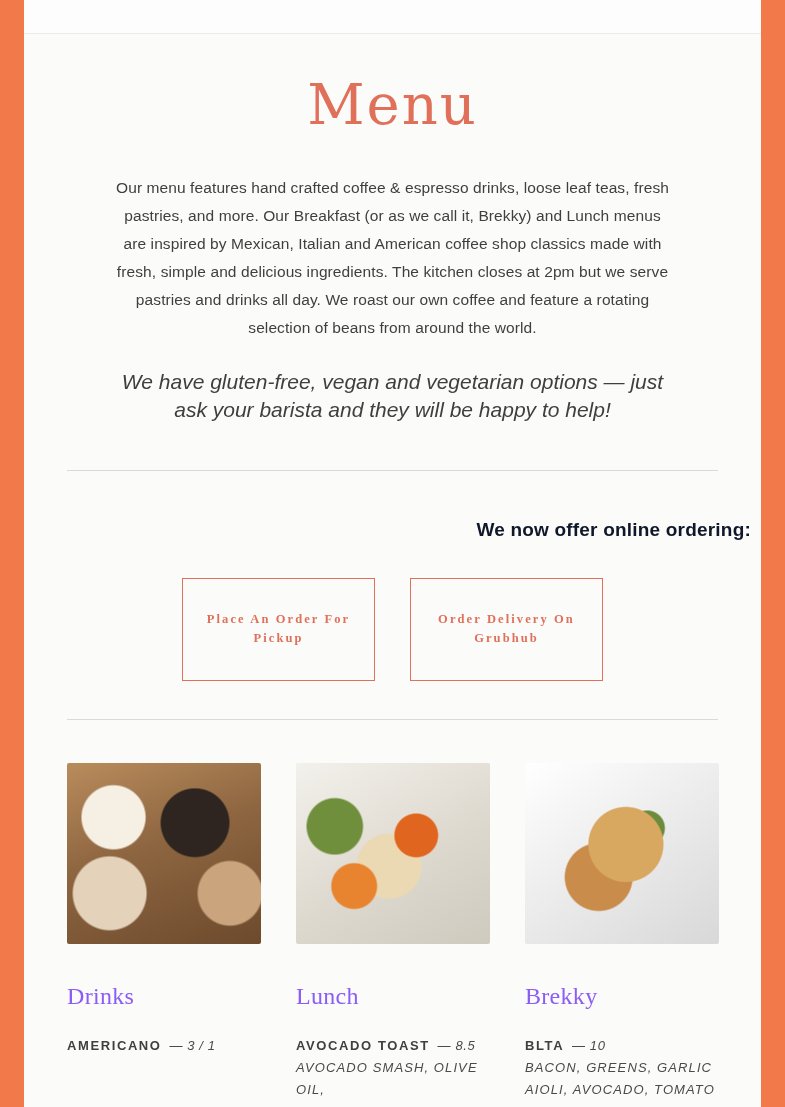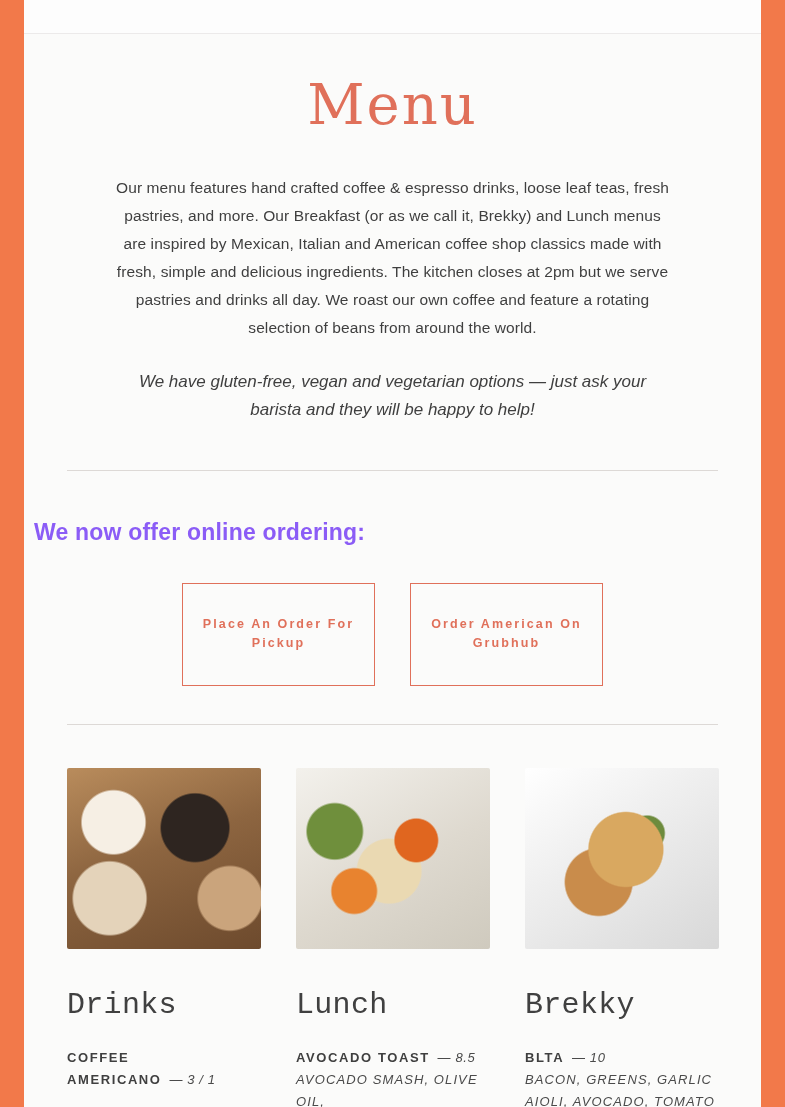--- a/index.html
+++ b/index.html
@@ -54,37 +54,37 @@
     text-align: center;
     font-size: 15.5px;
     line-height: 28px;
     color: #3f3f3f;
     letter-spacing: 0.1px;
   }
   .intro-italic {
     max-width: 560px;
     margin: 26px auto 0 auto;
     text-align: center;
-    font-size: 17px;
+    font-size: 21px;
     line-height: 28px;
     color: #3f3f3f;
     font-style: italic;
   }
 
   .divider {
     width: 651px;
     height: 1px;
     background: #ddd9d6;
     margin: 46px auto 0 auto;
   }
 
   .online-heading {
-    text-align: left;
-    color: #8b5cf6;
-    font-size: 23px;
+    text-align: right;
+    color: #0f172a;
+    font-size: 19px;
     font-weight: 700;
     letter-spacing: 0.2px;
     margin-top: 48px;
   }
 
   .btn-row {
     display: flex;
     justify-content: center;
     gap: 35px;
     margin-top: 37px;
@@ -98,21 +98,21 @@
     font-size: 12.5px;
     font-weight: 700;
     letter-spacing: 2.1px;
     line-height: 19px;
     text-align: center;
     display: flex;
     align-items: center;
     justify-content: center;
     padding: 4px 14px;
     cursor: pointer;
-    font-family: Liberation Sans, sans-serif;
+    font-family: Liberation Serif, serif;
   }
 
   .divider2 {
     width: 651px;
     height: 1px;
     background: #ddd9d6;
     margin: 38px auto 0 auto;
   }
 
   .cards {
@@ -123,23 +123,23 @@
   }
   .card { width: 194px; }
   .card-img {
     width: 194px;
     height: 181px;
     border-radius: 2px;
     overflow: hidden;
     position: relative;
   }
   .card-title {
-    font-family: Liberation Mono, monospace;
-    font-size: 30px;
-    color: #404040;
+    font-family: Liberation Serif, serif;
+    font-size: 24px;
+    color: #8b5cf6;
     margin-top: 39px;
     letter-spacing: 0.3px;
   }
   .card-list {
     margin-top: 25px;
     font-size: 13px;
     line-height: 22px;
     color: #3f3f3f;
   }
   .item-name {
@@ -194,34 +194,31 @@
 
     <p class="intro">Our menu features hand crafted coffee &amp; espresso drinks, loose leaf teas, fresh pastries, and more. Our Breakfast (or as we call it, Brekky) and Lunch menus are inspired by Mexican, Italian and American coffee shop classics made with fresh, simple and delicious ingredients. The kitchen closes at 2pm but we serve pastries and drinks all day. We roast our own coffee and feature a rotating selection of beans from around the world.</p>
     <p class="intro-italic">We have gluten-free, vegan and vegetarian options — just ask your barista and they will be happy to help!</p>
 
     <div class="divider"></div>
 
     <div class="online-heading">We now offer online ordering:</div>
 
     <div class="btn-row">
       <button class="order-btn">Place An Order For Pickup</button>
-      <button class="order-btn">Order American On Grubhub</button>
+      <button class="order-btn">Order Delivery On Grubhub</button>
     </div>
 
     <div class="divider2"></div>
 
     <div class="cards">
 
       <div class="card">
         <div class="card-img img-drinks"></div>
         <div class="card-title">Drinks</div>
         <div class="card-list">
-          <div>
-            <span class="item-name">COFFEE</span>
-          </div>
           <div>
             <span class="item-name">AMERICANO</span>
             <span class="item-price">&nbsp;—&nbsp;</span><span class="item-price">3 / 1</span>
           </div>
 
         </div>
       </div>
 
       <div class="card">
         <div class="card-img img-brekky"></div>

